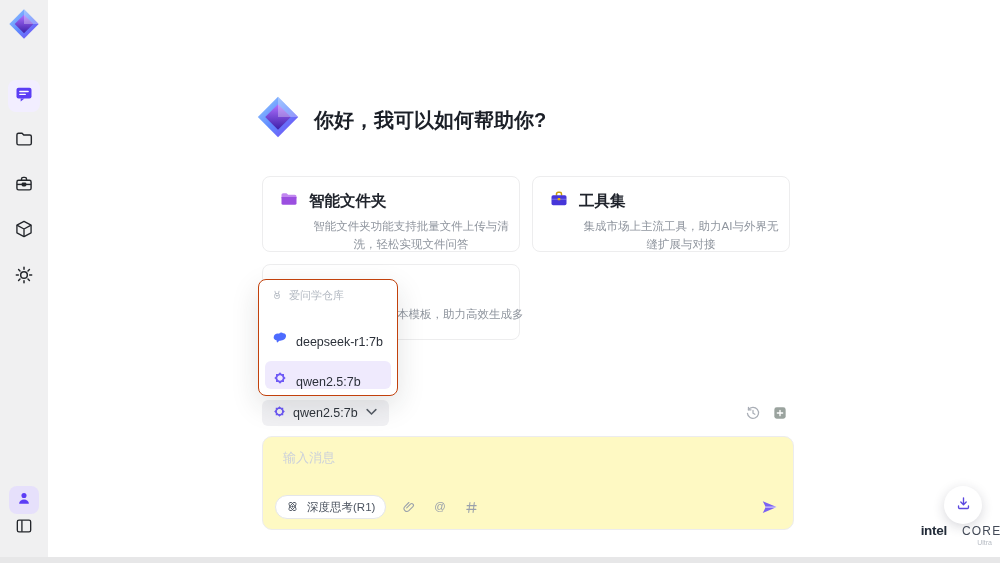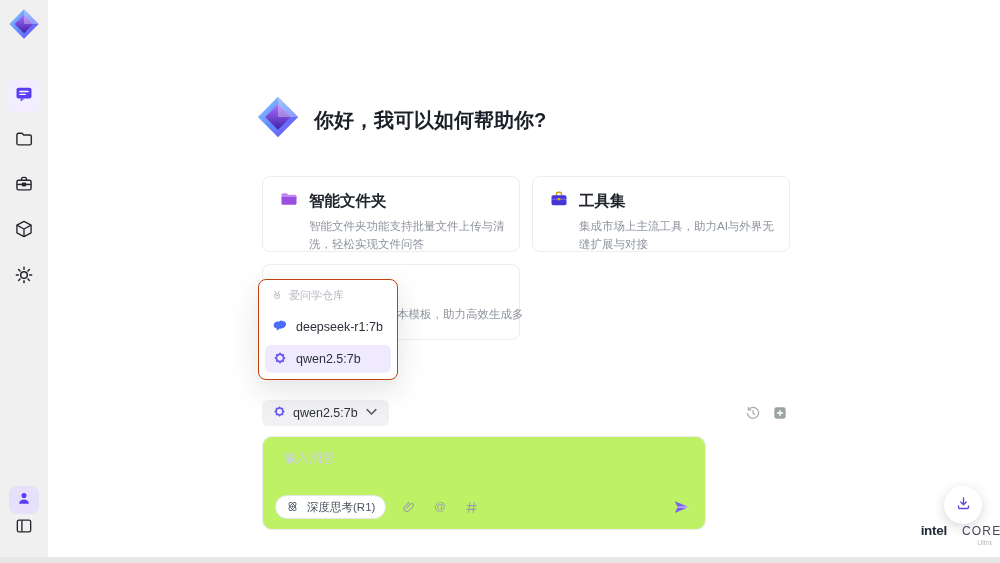--- a/index.html
+++ b/index.html
@@ -23,44 +23,44 @@
   .hero-title{position:absolute;left:314px;top:107px;font-size:20px;font-weight:700;color:#1b1f27;}
 
   
   .cards{position:absolute;left:262px;top:148px;display:grid;
          grid-template-columns:258px 258px;gap:12px;z-index:1;margin-top:28px;}
   .card{height:76px;background:#fff;border:1px solid #ededee;border-radius:8px;
         padding:12px 16px;cursor:pointer;}
   .card-head{display:flex;align-items:center;gap:10px;}
   .card-head svg{width:20px;height:20px;flex:none;}
   .card-title{font-size:15.5px;font-weight:700;color:#20242c;}
-  .card-desc{margin:5px 0 0 30px;font-size:11.5px;color:#8f959e;line-height:1.55;width:204px;}
+  .card-desc{margin:5px 0 0 30px;font-size:11.5px;color:#8f959e;line-height:1.55;width:204px;text-align:center;}
   .card--market .card-desc{width:auto;padding-left:88px;white-space:nowrap;}
 
   
   .dropdown{position:absolute;left:258px;top:279px;width:140px;background:#fff;
             border:1px solid #c2410c;border-radius:8px;padding:6px;z-index:30;
             box-shadow:0 10px 28px rgba(31,35,41,.13);}
   .dd-header{display:flex;align-items:center;gap:6px;padding:2px 6px 6px;
              color:#b3b9c2;font-size:11px;}
-  .dd-item{display:flex;align-items:center;gap:8px;height:28px;padding:0 7px;margin-top:4px;
+  .dd-item{display:flex;align-items:flex-end;gap:8px;height:28px;padding:0 7px;margin-top:12px;
            border-radius:6px;font-size:12.5px;color:#2b3039;cursor:pointer;}
   .dd-item.selected{background:#efeafd;}
   .dd-item svg{width:16px;height:16px;flex:none;}
 
   
   .model-pill{position:absolute;left:262px;top:400px;height:26px;display:inline-flex;
               align-items:center;gap:6px;padding:0 10px;background:#f1f1f4;border-radius:6px;
               font-size:12.5px;color:#2f343c;cursor:pointer;z-index:5;}
   .model-pill svg{width:15px;height:15px;}
   .top-actions{position:absolute;left:744px;top:404px;display:flex;gap:9px;align-items:center;}
   .icon-btn{width:18px;height:18px;display:flex;align-items:center;justify-content:center;cursor:pointer;}
 
   
-  .composer{position:absolute;left:262px;top:436px;width:444px;height:94px;background:#bef264;
+  .composer{position:absolute;left:262px;top:436px;width:532px;height:94px;background:#fef9c3;
             border:1px solid #ececee;border-radius:10px;}
   .composer textarea{position:absolute;left:18px;top:10px;width:492px;height:32px;border:0;
             outline:none;resize:none;background:transparent;font-family:"Liberation Sans",sans-serif;
             font-size:13px;color:#333;}
   .composer textarea::placeholder{color:#ccd1da;}
   .composer-bar{position:absolute;left:12px;right:12px;bottom:9px;height:26px;display:flex;align-items:center;}
   .deep-pill{display:inline-flex;align-items:center;gap:8px;height:24px;padding:0 10px;
              border:1px solid #e4e6ea;border-radius:13px;background:#fff;font-size:11.5px;
              color:#4c5460;cursor:pointer;}
   .bar-icons{display:flex;align-items:center;gap:13px;margin-left:14px;}

